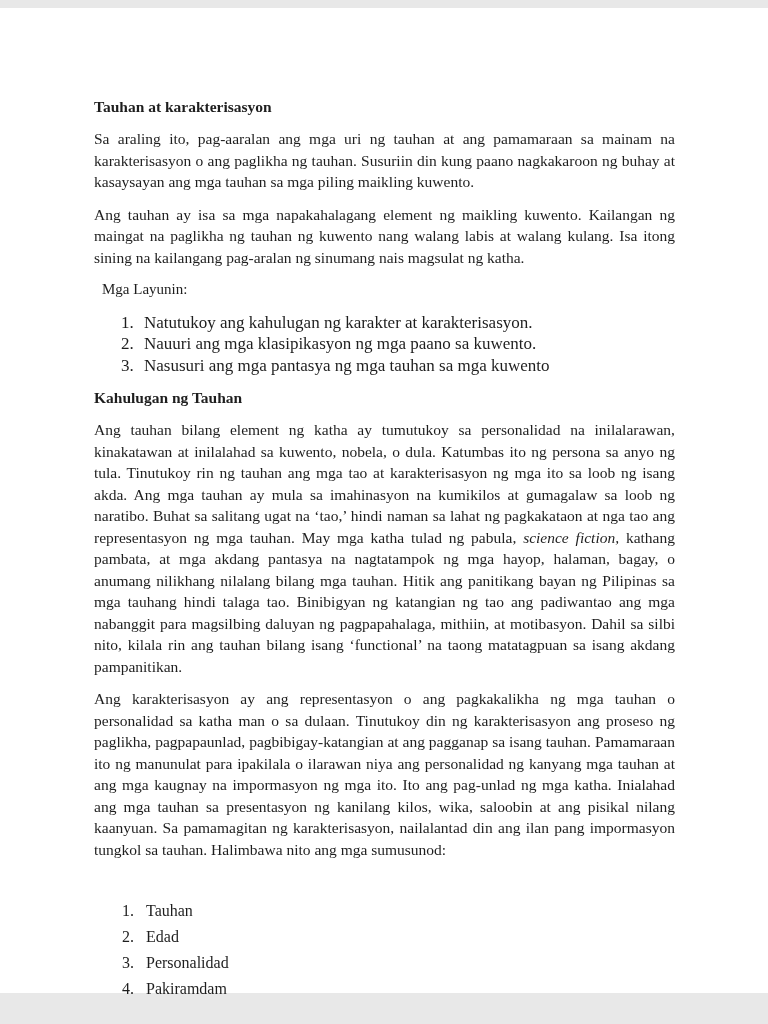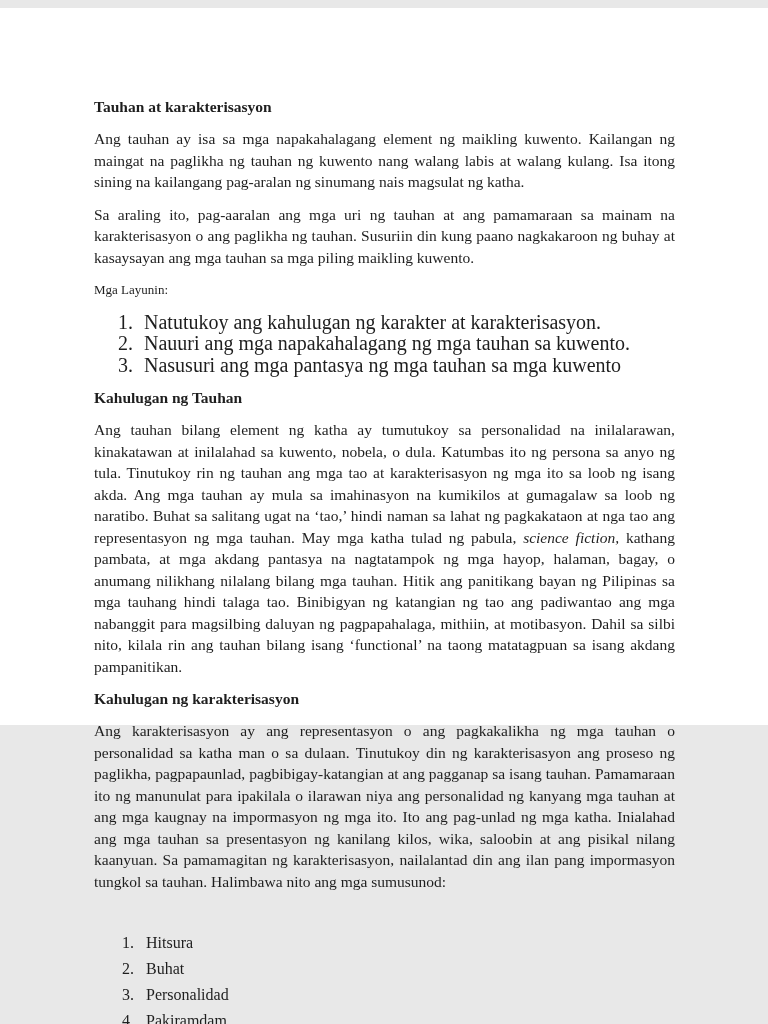--- a/index.html
+++ b/index.html
@@ -13,21 +13,21 @@
   .viewer {
     position: relative;
     width: 768px;
     height: 1024px;
   }
   .page {
     position: absolute;
     top: 8px;
     left: 0;
     width: 768px;
-    height: 717px;
+    height: 985px;
     background: #ffffff;
     box-sizing: border-box;
     padding: 88px 93px 0 94px;
     color: #1e1e1e;
   }
   .heading {
     font-size: 15.5px;
     font-weight: bold;
     margin: 0 0 11px 0;
     line-height: 21px;
@@ -35,28 +35,28 @@
   .heading.mid {
     margin-top: 2px;
   }
   p.body-text {
     font-size: 15.5px;
     line-height: 21.5px;
     text-align: justify;
     margin: 0 0 11px 0;
   }
   p.label-text {
-    font-size: 13px;
+    font-size: 15px;
     line-height: 21.5px;
-    margin: 0 0 11px 0;
+    margin: 0 0 11px 8px;
   }
   ol.num-list {
     margin: 0 0 11px 0;
     padding: 0 0 0 44px;
-    font-size: 20px;
+    font-size: 17px;
     line-height: 21.5px;
     font-family: Liberation Serif, serif;
   }
   ol.num-list li {
     padding-left: 6px;
   }
   ol.examples-list {
     margin: 38px 0 0 0;
     padding: 0 0 0 44px;
     font-size: 16px;
@@ -68,42 +68,41 @@
   i.inline-italic { }
 </style>
 </head>
 <body>
 
 <div class="viewer">
   <div class="page">
 
     <h2 class="heading">Tauhan at karakterisasyon</h2>
 
+    <p class="body-text">Sa araling ito, pag-aaralan ang mga uri ng tauhan at ang pamamaraan sa mainam na karakterisasyon o ang paglikha ng tauhan. Susuriin din kung paano nagkakaroon ng buhay at kasaysayan ang mga tauhan sa mga piling maikling kuwento.</p>
+
     <p class="body-text">Ang tauhan ay isa sa mga napakahalagang element ng maikling kuwento. Kailangan ng maingat na paglikha ng tauhan ng kuwento nang walang labis at walang kulang. Isa itong sining na kailangang pag-aralan ng sinumang nais magsulat ng katha.</p>
-
-    <p class="body-text">Sa araling ito, pag-aaralan ang mga uri ng tauhan at ang pamamaraan sa mainam na karakterisasyon o ang paglikha ng tauhan. Susuriin din kung paano nagkakaroon ng buhay at kasaysayan ang mga tauhan sa mga piling maikling kuwento.</p>
 
     <p class="label-text">Mga Layunin:</p>
 
     <ol class="num-list">
       <li><span>Natutukoy ang kahulugan ng karakter at karakterisasyon.</span></li>
-      <li><span>Nauuri ang mga napakahalagang ng mga tauhan sa kuwento.</span></li>
+      <li><span>Nauuri ang mga klasipikasyon ng mga paano sa kuwento.</span></li>
       <li><span>Nasusuri ang mga pantasya ng mga tauhan sa mga kuwento</span></li>
     </ol>
 
     <h2 class="heading mid">Kahulugan ng Tauhan</h2>
 
     <p class="body-text"><span>Ang tauhan bilang element ng katha ay tumutukoy sa personalidad na inilalarawan, kinakatawan at inilalahad sa kuwento, nobela, o dula. Katumbas ito ng persona sa anyo ng tula. Tinutukoy rin ng tauhan ang mga tao at karakterisasyon ng mga ito sa loob ng isang akda. Ang mga tauhan ay mula sa imahinasyon na kumikilos at gumagalaw sa loob ng naratibo. Buhat sa salitang ugat na ‘tao,’ hindi naman sa lahat ng pagkakataon at nga tao ang representasyon ng mga tauhan. May mga katha tulad ng pabula, </span><i class="inline-italic">science fiction,</i><span> kathang pambata, at mga akdang pantasya na nagtatampok ng mga hayop, halaman, bagay, o anumang nilikhang nilalang bilang mga tauhan. Hitik ang panitikang bayan ng Pilipinas sa mga tauhang hindi talaga tao. Binibigyan ng katangian ng tao ang padiwantao ang mga nabanggit para magsilbing daluyan ng pagpapahalaga, mithiin, at motibasyon. Dahil sa silbi nito, kilala rin ang tauhan bilang isang ‘functional’ na taong matatagpuan sa isang akdang pampanitikan.</span></p>
 
-    <h2 class="heading mid">Kahulugan ng karakterisasyon</h2>
 
     <p class="body-text">Ang karakterisasyon ay ang representasyon o ang pagkakalikha ng mga tauhan o personalidad sa katha man o sa dulaan. Tinutukoy din ng karakterisasyon ang proseso ng paglikha, pagpapaunlad, pagbibigay-katangian at ang pagganap sa isang tauhan. Pamamaraan ito ng manunulat para ipakilala o ilarawan niya ang personalidad ng kanyang mga tauhan at ang mga kaugnay na impormasyon ng mga ito. Ito ang pag-unlad ng mga katha. Inialahad ang mga tauhan sa presentasyon ng kanilang kilos, wika, saloobin at ang pisikal nilang kaanyuan. Sa pamamagitan ng karakterisasyon, nailalantad din ang ilan pang impormasyon tungkol sa tauhan. Halimbawa nito ang mga sumusunod:</p>
 
     <ol class="examples-list">
-      <li><span>Hitsura</span></li>
-      <li><span>Buhat</span></li>
+      <li><span>Tauhan</span></li>
+      <li><span>Edad</span></li>
       <li><span>Personalidad</span></li>
       <li><span>Pakiramdam</span></li>
 
     </ol>
 
   </div>
 </div>
 
 </body></html>

